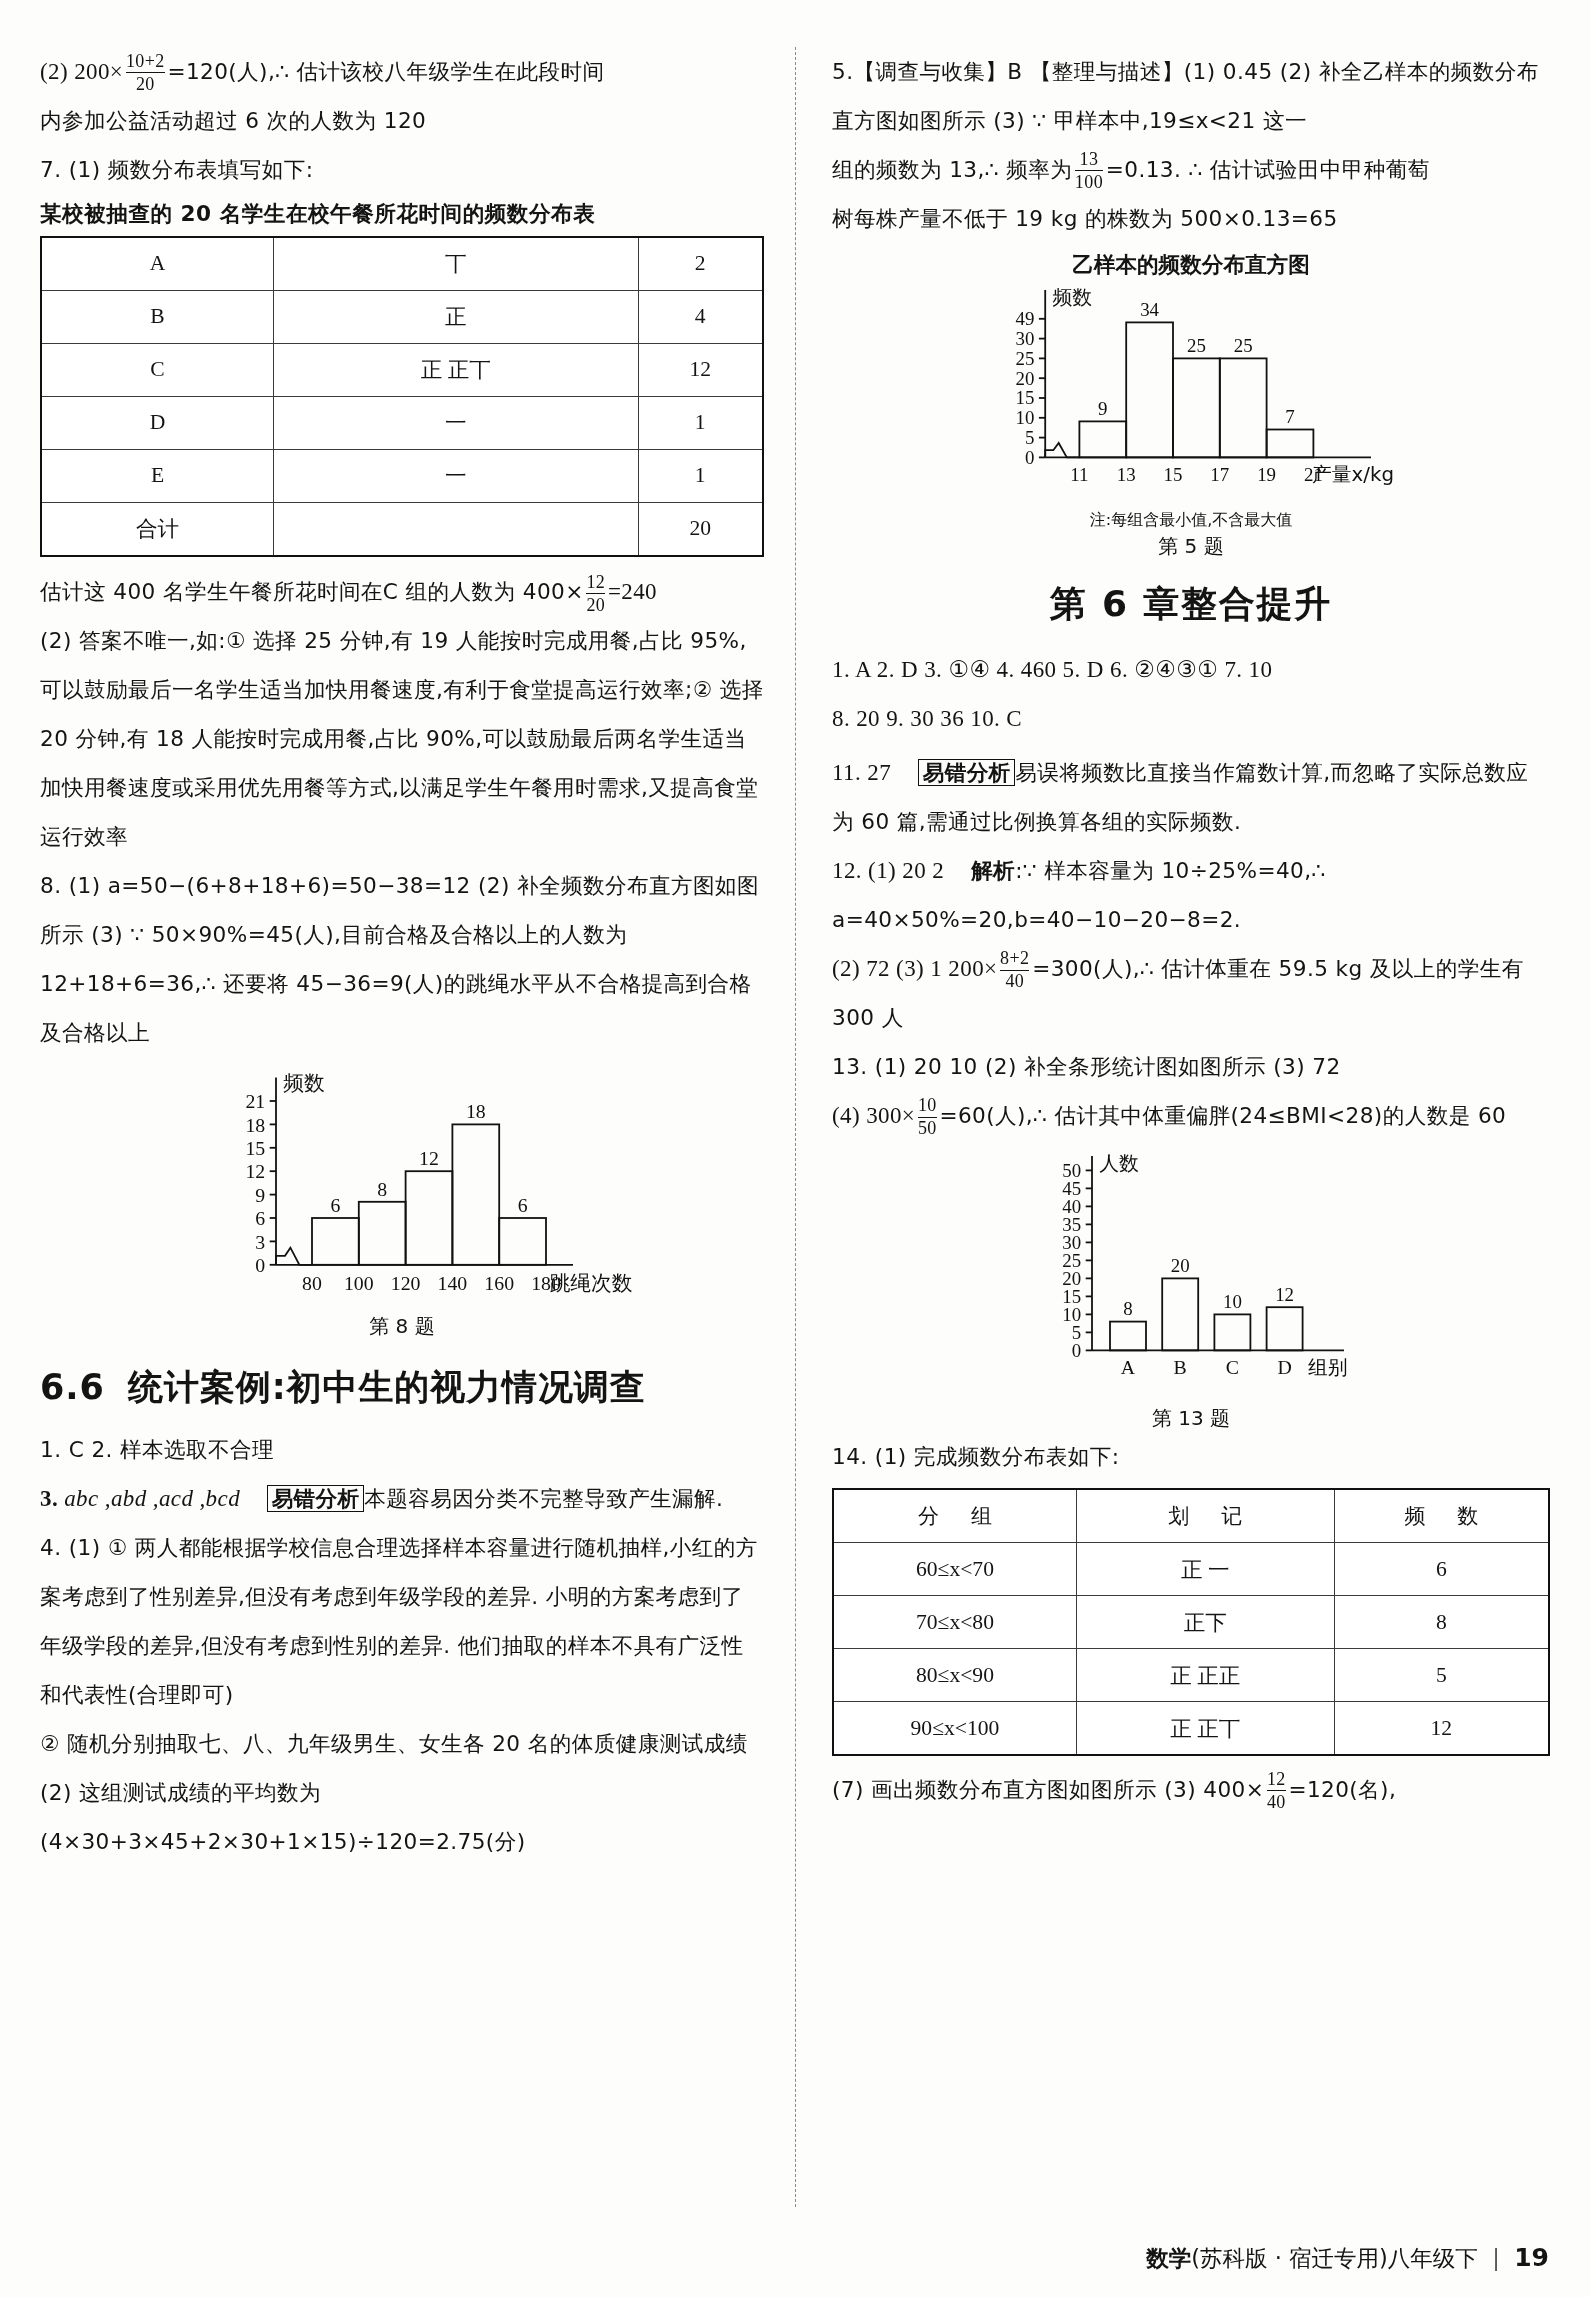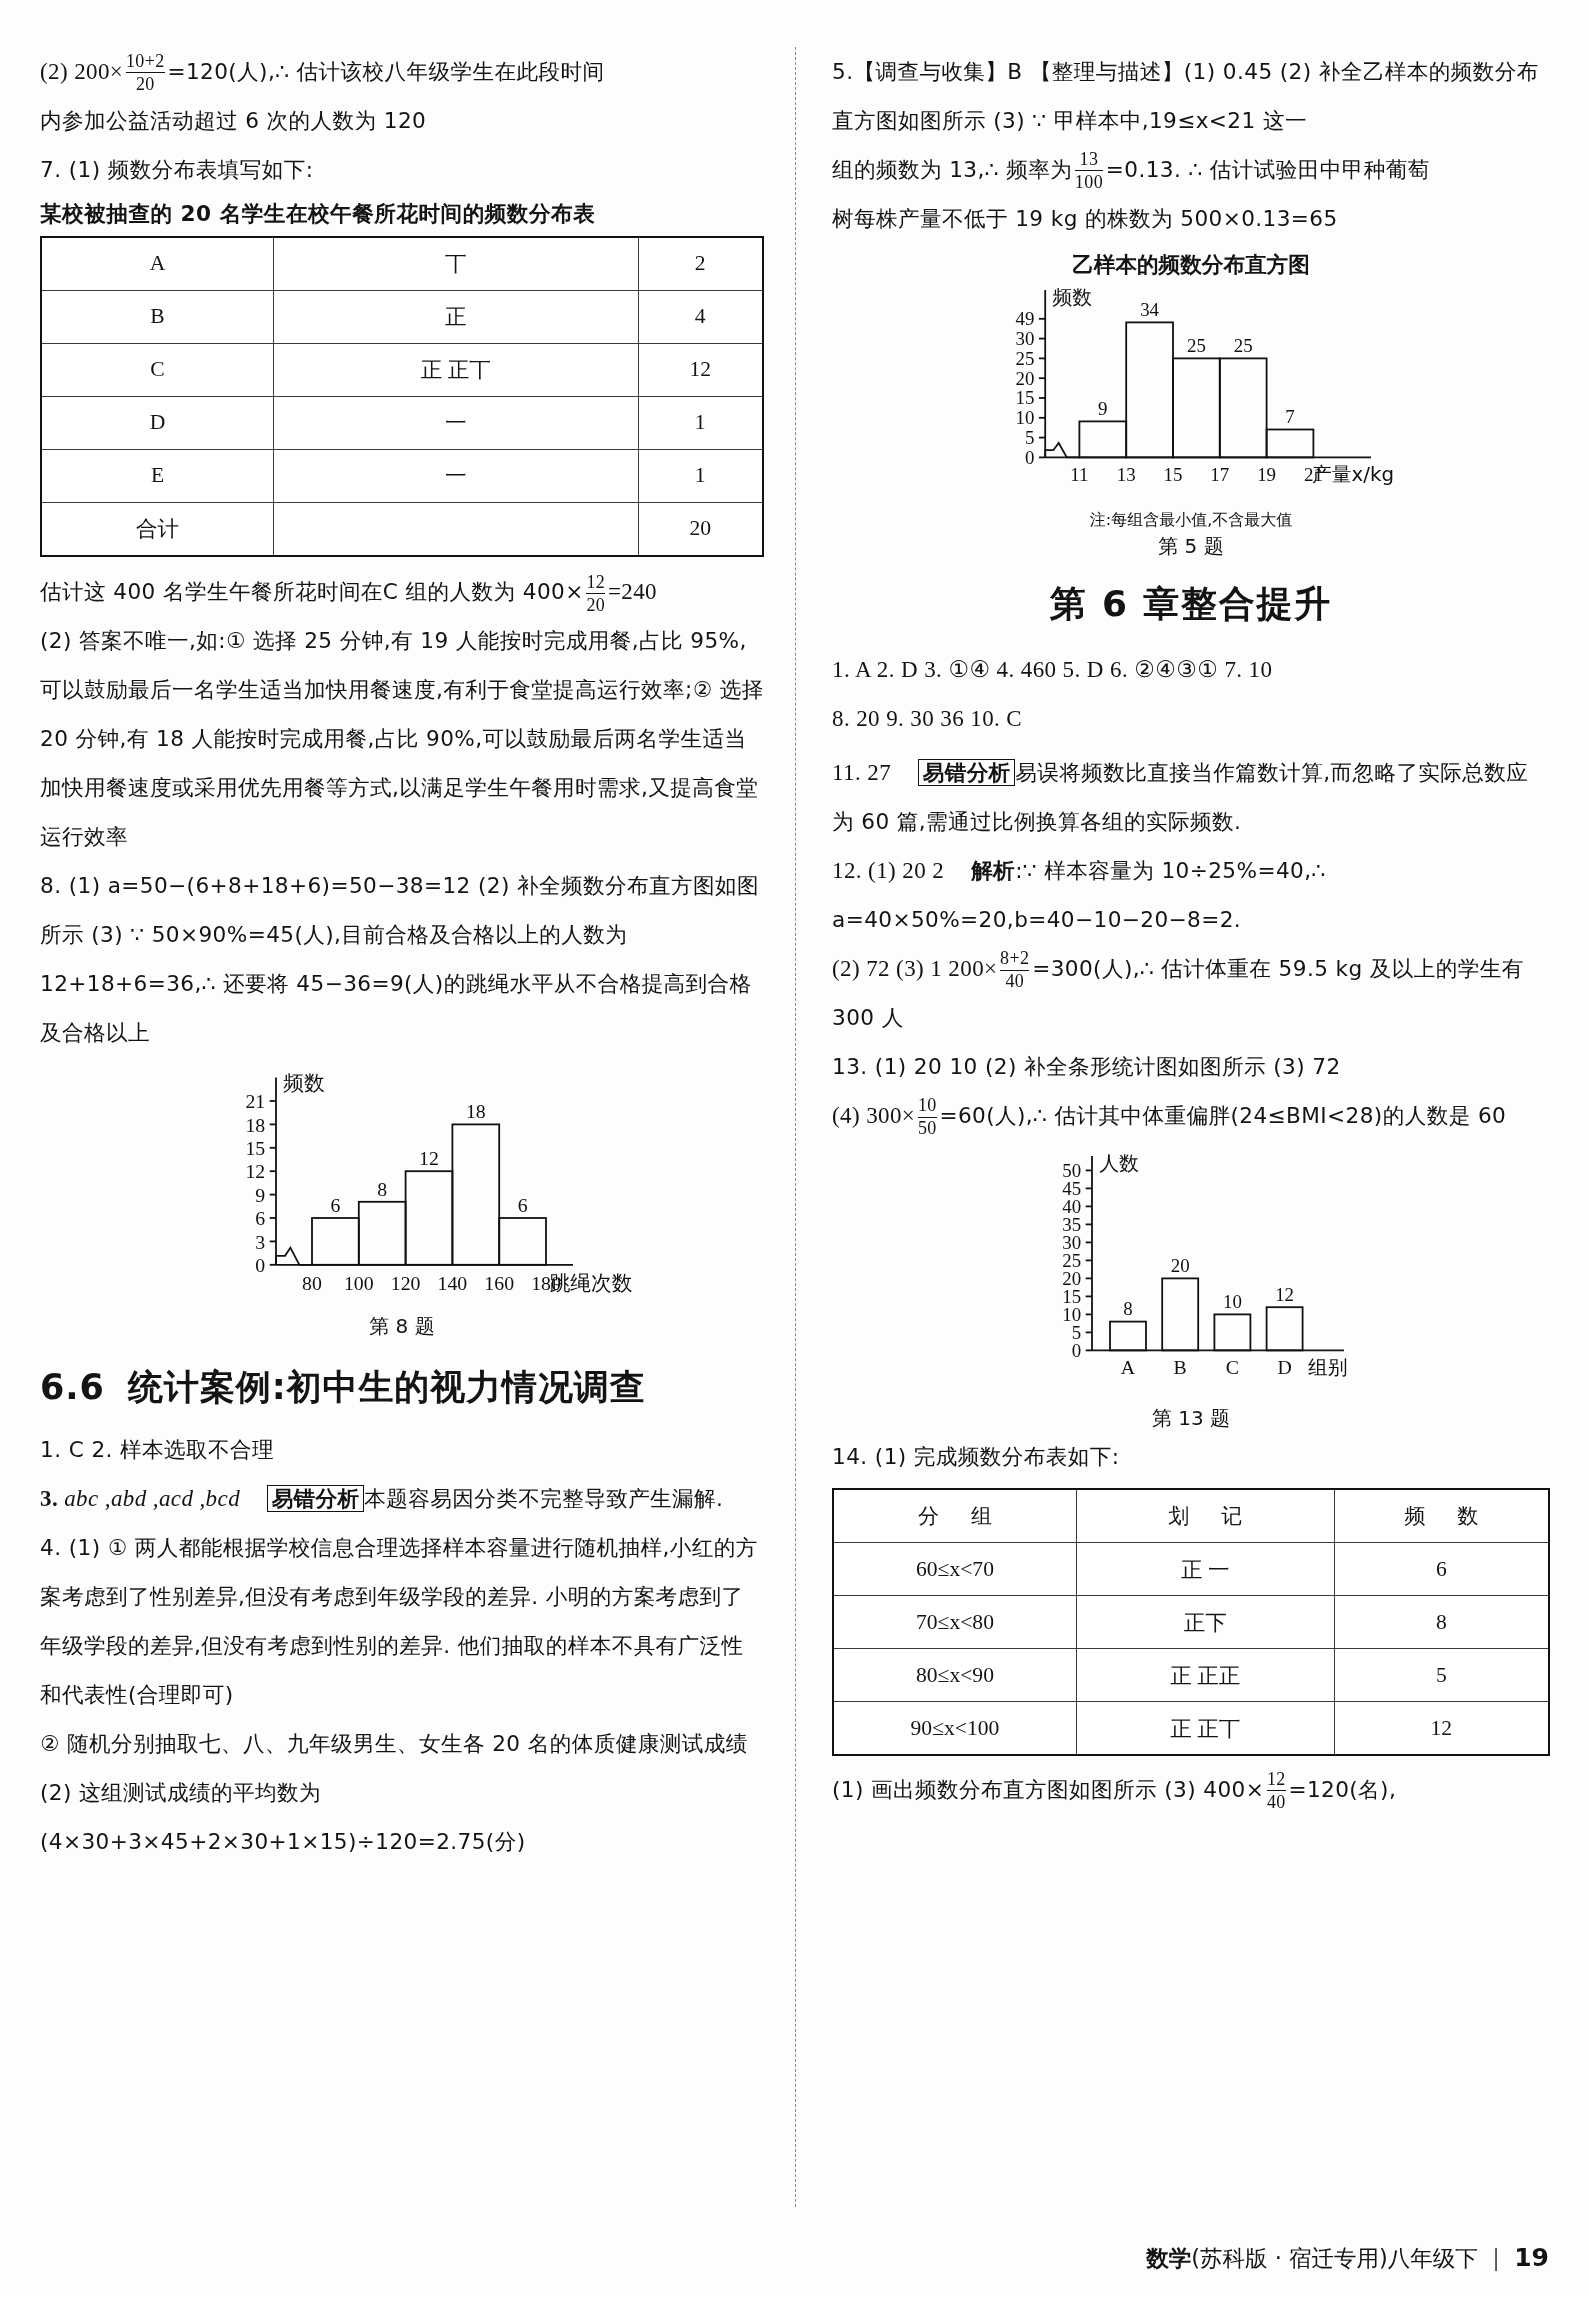--- a/index.html
+++ b/index.html
@@ -444,21 +444,21 @@
         </tr>
         <tr>
           <td>90≤x&lt;100</td>
           <td class="cn">正 正丅</td>
           <td>12</td>
         </tr>
       </tbody>
         </table>
 
       <div class="ln" style="margin-top:9px">
-        <span class="cn">(1) 画出频数分布直方图如图所示   (3) 400×</span><span class="frac">
+        <span class="cn">(7) 画出频数分布直方图如图所示   (3) 400×</span><span class="frac">
             <span class="nm">12</span>
             <span class="den">40</span>
           </span><span class="cn">=120(名),</span>
       </div>
 
     </div>
   </div>
 
   <div class="footer">
     <span class="bold">数学</span><span>(苏科版 · 宿迁专用)八年级下</span><span class="bar">|</span><span class="pg">19</span>

